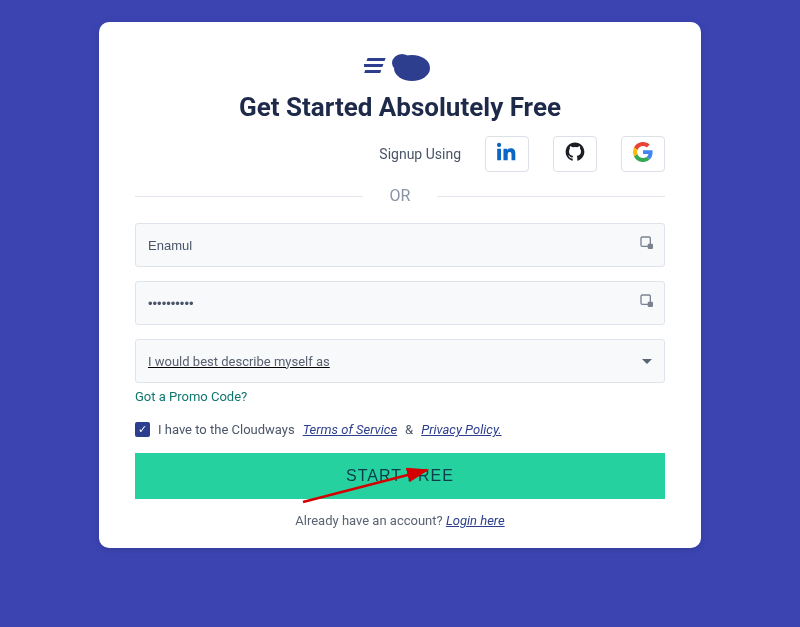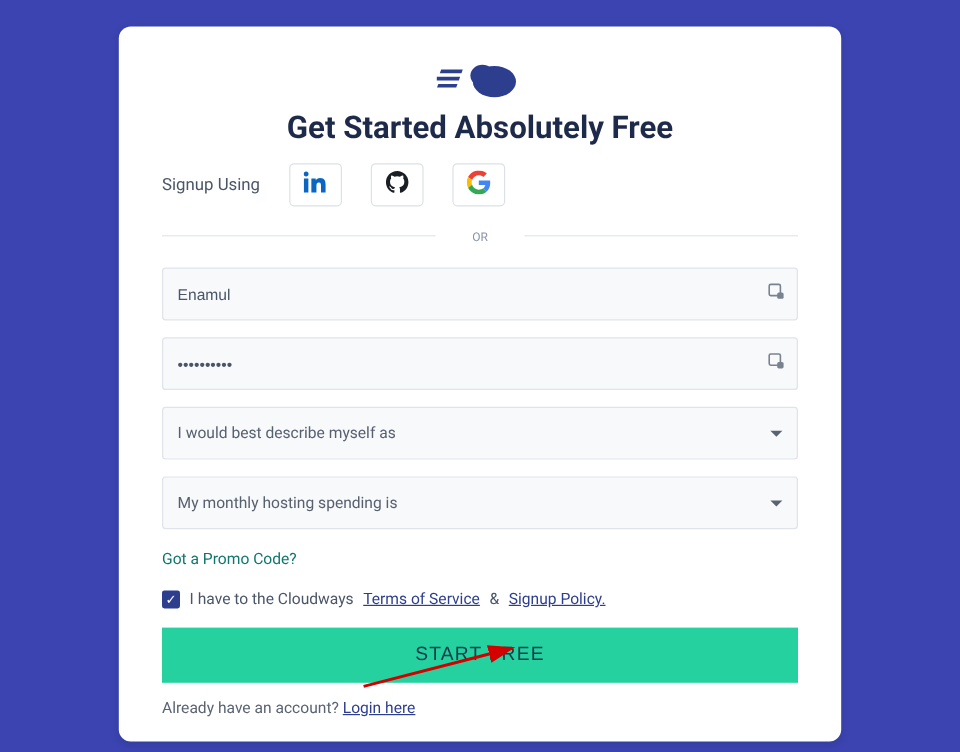--- a/index.html
+++ b/index.html
@@ -38,21 +38,21 @@
     .title {
       text-align: center;
       font-size: 26px;
       font-weight: 700;
       color: #1e2a4a;
       margin-bottom: 14px;
     }
     .social-row {
       display: flex;
       align-items: center;
-      justify-content: flex-start;
+      justify-content: flex-end;
       gap: 24px;
       margin-bottom: 14px;
     }
     .social-label {
       font-size: 14px;
       color: #4a5568;
     }
     .social-btn {
       width: 44px;
       height: 36px;
@@ -74,21 +74,21 @@
       content: "";
       position: absolute;
       top: 50%;
       width: 43%;
       height: 1px;
       background: #e2e6ec;
     }
     .divider::before { left: 0; }
     .divider::after { right: 0; }
     .divider-text {
-      font-size: 10px;
+      font-size: 16px;
       color: #8a94a6;
       background: #fff;
       padding: 0 10px;
       position: relative;
     }
     .form-row {
       display: flex;
       gap: 18px;
       margin-bottom: 14px;
       flex-direction: column;
@@ -113,21 +113,22 @@
     }
     .field-icon {
       position: absolute;
       right: 10px;
       top: 50%;
       transform: translateY(-50%);
       color: #7a828f;
       pointer-events: none;
     }
     .select-row {
-      margin-bottom: 14px;
+      margin-bottom: 2px;
+      text-decoration: underline;
     }
     .select {
       width: 100%;
       height: 44px;
       padding: 0 12px;
       border: 1px solid #dfe3ea;
       border-radius: 3px;
       background: #f7f9fb;
       font-size: 13px;
       color: #58606f;
@@ -173,36 +174,38 @@
     }
     .check {
       color: #fff;
       font-size: 11px;
       line-height: 1;
     }
     .link {
       color: #2d3e8f;
       text-decoration: underline;
       cursor: pointer;
+      font-style: italic;
     }
     .amp {
       color: #4a5568;
     }
     .start-btn {
       width: 100%;
       height: 46px;
       background: #26d1a0;
       color: #0e3d4a;
       border: none;
       font-size: 16px;
       letter-spacing: 1px;
       cursor: pointer;
       margin-bottom: 14px;
     }
     .login-row {
+      text-align: center;
       font-size: 13px;
       color: #5a6372;
     }
     .arrow {
       position: absolute;
       left: 196px;
       bottom: 42px;
       pointer-events: none;
     }
   </style>
@@ -281,37 +284,31 @@
     </div>
   </div>
 
   <div class="select-row">
     <div class="select">
       <span>I would best describe myself as</span>
       <span class="caret"></span>
     </div>
   </div>
 
-  <div class="select-row">
-    <div class="select">
-      <span>My monthly hosting spending is</span>
-      <span class="caret"></span>
-    </div>
-  </div>
 
   <a class="promo-link">Got a Promo Code?</a>
 
   <div class="agree-row">
     <div class="checkbox">
       <span class="check">✓</span>
     </div>
     <span>I have to the Cloudways</span>
     <a class="link">Terms of Service</a>
     <span class="amp">&amp;</span>
-    <a class="link">Signup Policy.</a>
+    <a class="link">Privacy Policy.</a>
   </div>
 
   <button class="start-btn">START FREE</button>
 
   <div class="login-row">
     <span>Already have an account?</span>
     <a class="link">Login here</a>
   </div>
 
   <svg class="arrow" width="150" height="42">

